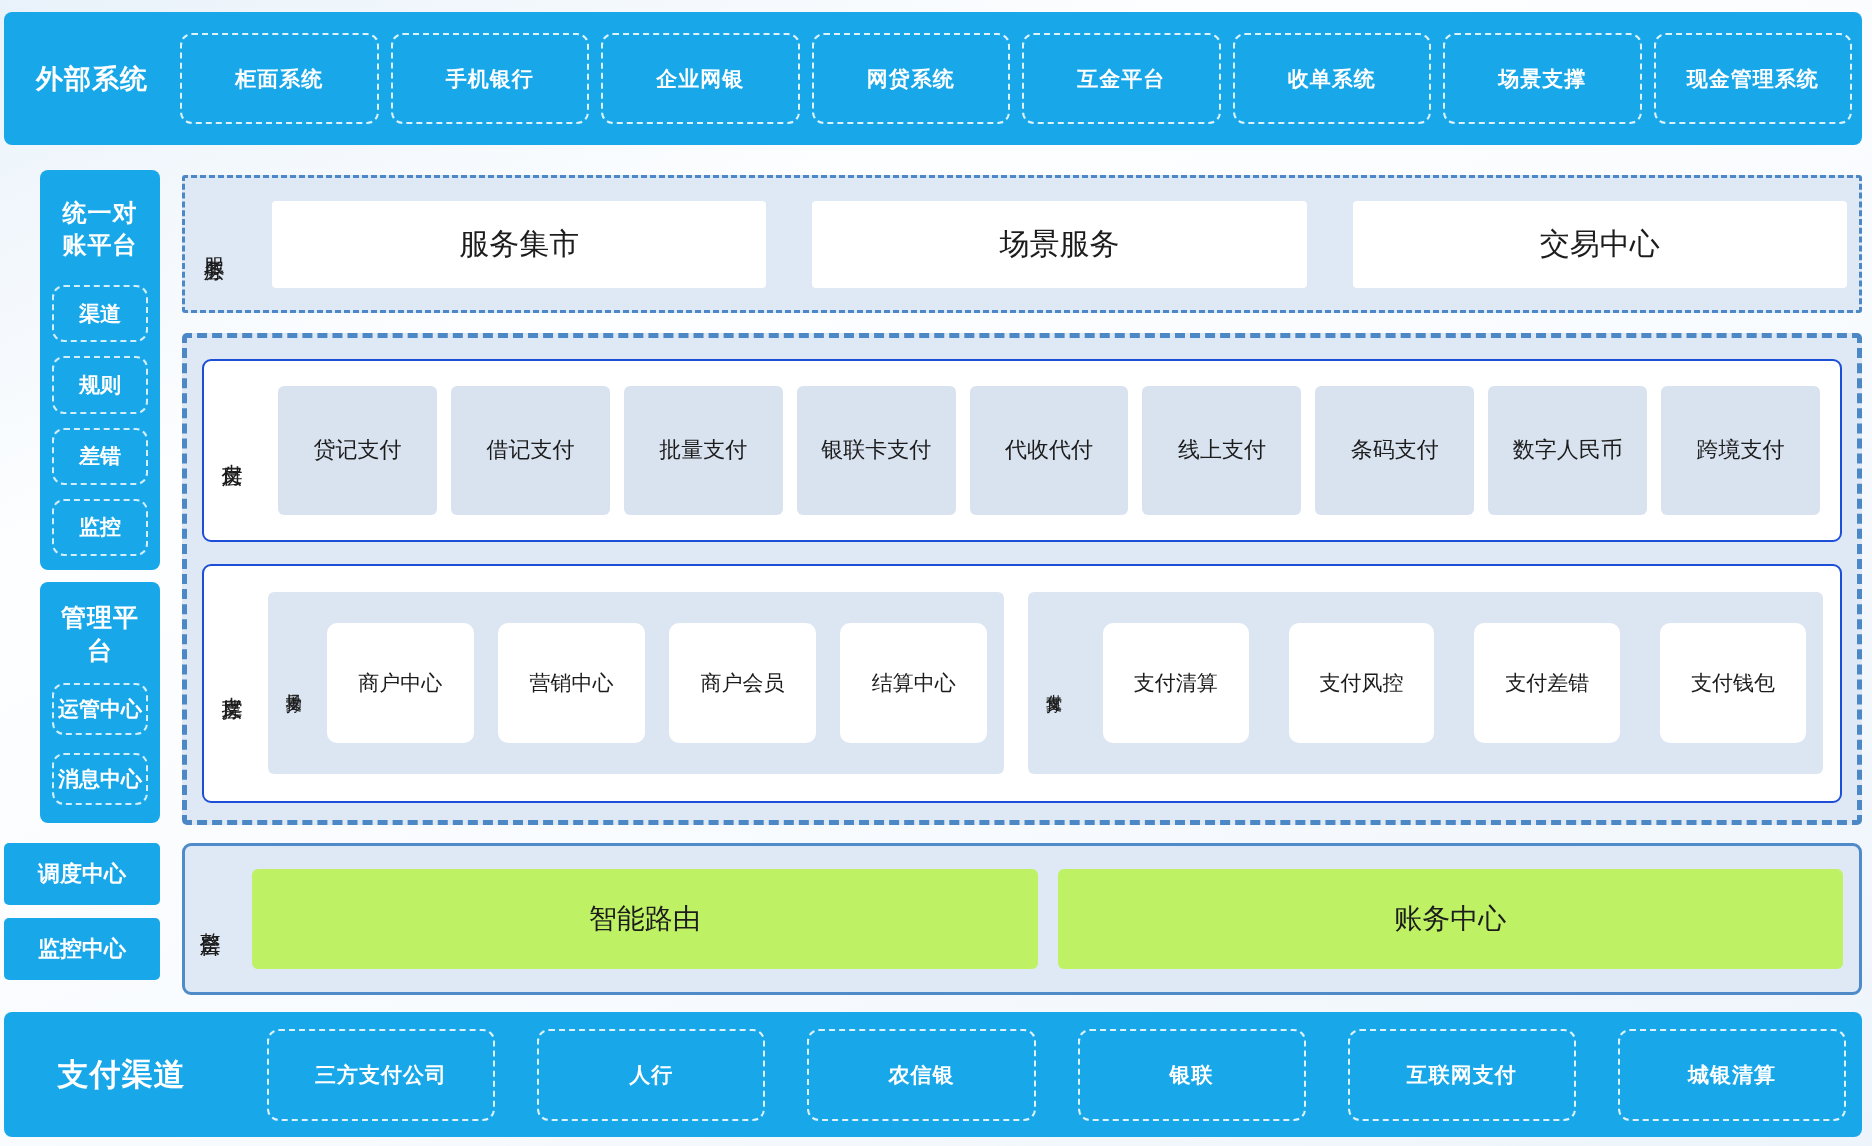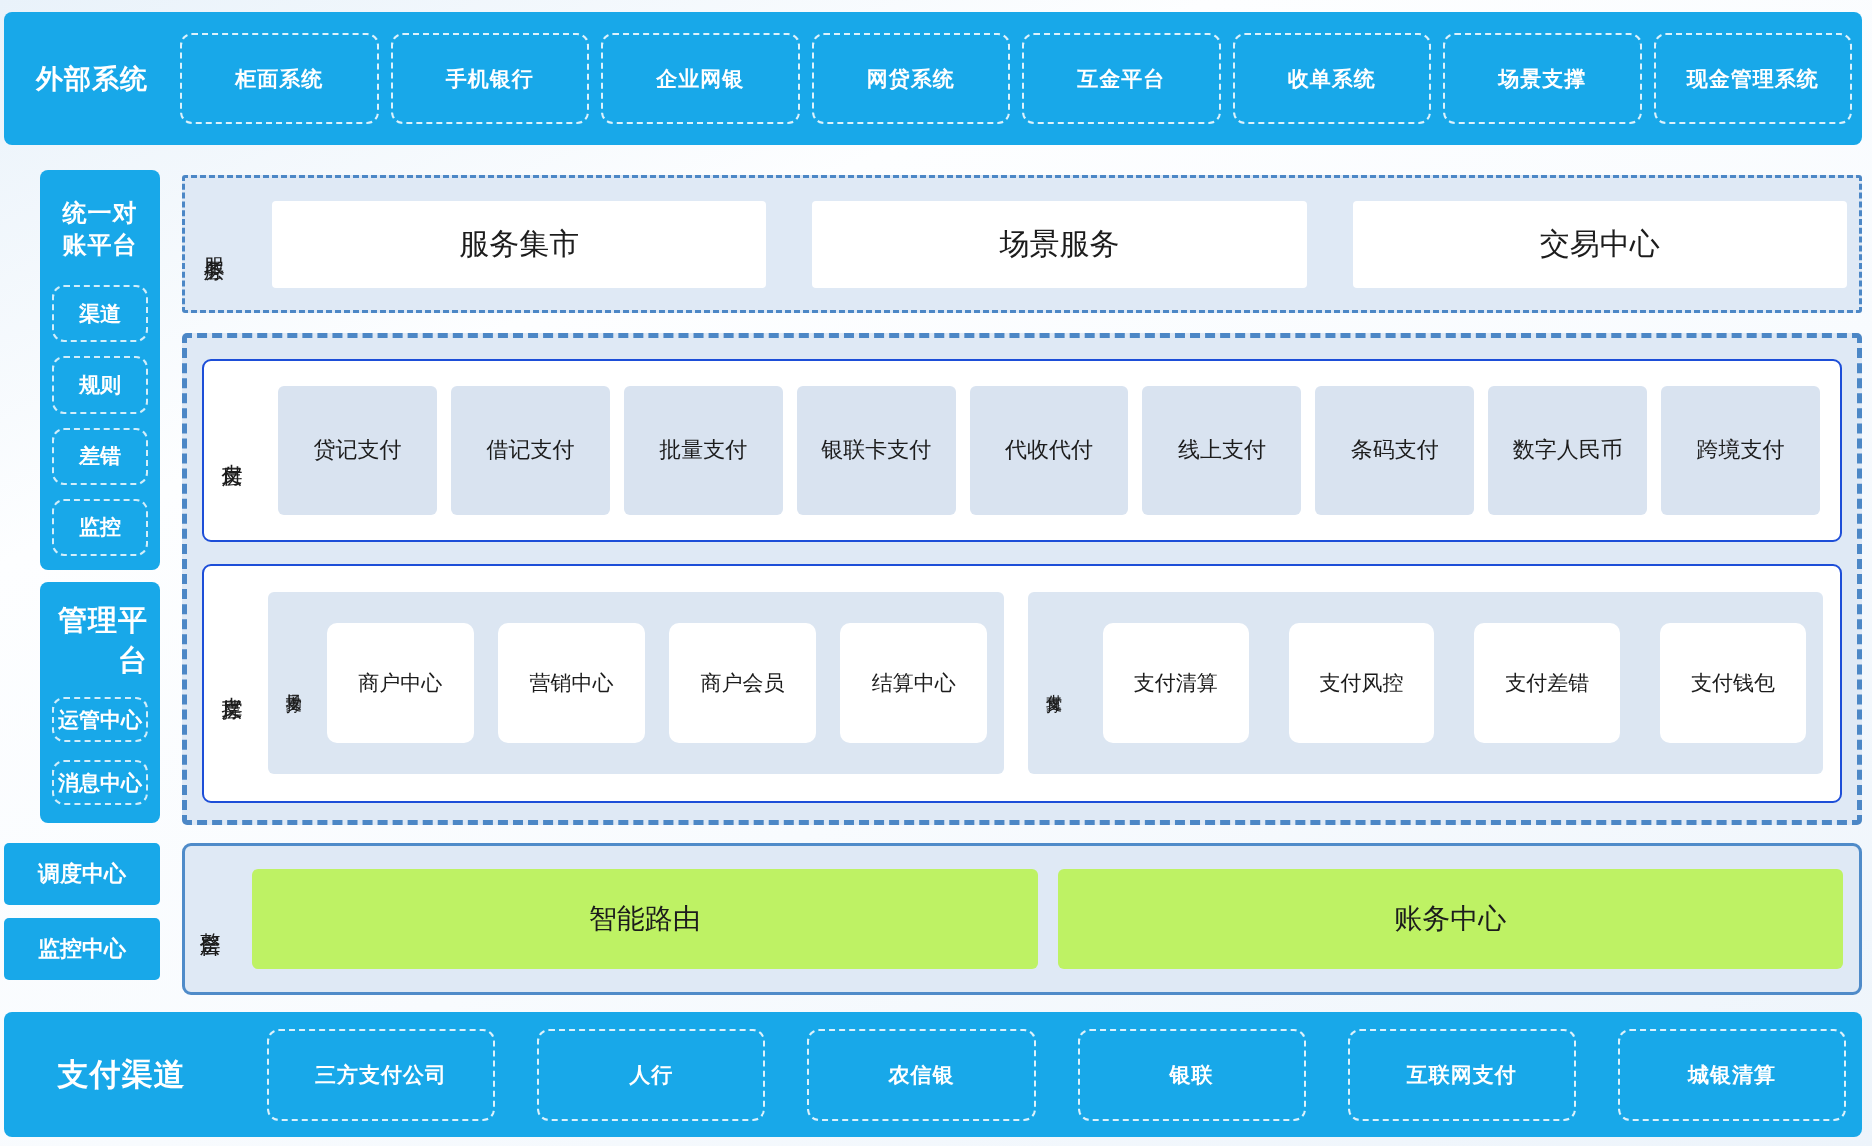--- a/index.html
+++ b/index.html
@@ -32,21 +32,21 @@
 
   
   .mid-row{ display:flex; margin-top:25px; height:825px; }
 
   
   .sidebar{ width:156px; display:flex; flex-direction:column; }
   .side-box{ border-radius:8px; padding:0 12px; display:flex; flex-direction:column;margin-left:36px; }
   .side-box.recon{ height:400px; }
   .side-box.mgmt{ height:241px; margin-top:12px; }
   .side-title{ font-size:24px; font-weight:bold; text-align:center; letter-spacing:1px; margin:27px 0 24px; }
-  .side-box.mgmt .side-title{ font-size:29px; margin:19px 0 16px;text-align:right; }
+  .side-box.mgmt .side-title{ font-size:25px; margin:19px 0 16px; }
   .side-item{
     height:63px; border:2px dashed rgba(255,255,255,.8); border-radius:12px;
     display:flex; align-items:center; justify-content:center;
     font-size:21px; font-weight:600; margin-bottom:14px;
   }
   .side-box.mgmt .side-item{ height:66px; margin-bottom:18px; }
   .solo-box{
     height:62px; border-radius:5px; display:flex; align-items:center; justify-content:center;
     font-size:22px; font-weight:600;
   }

